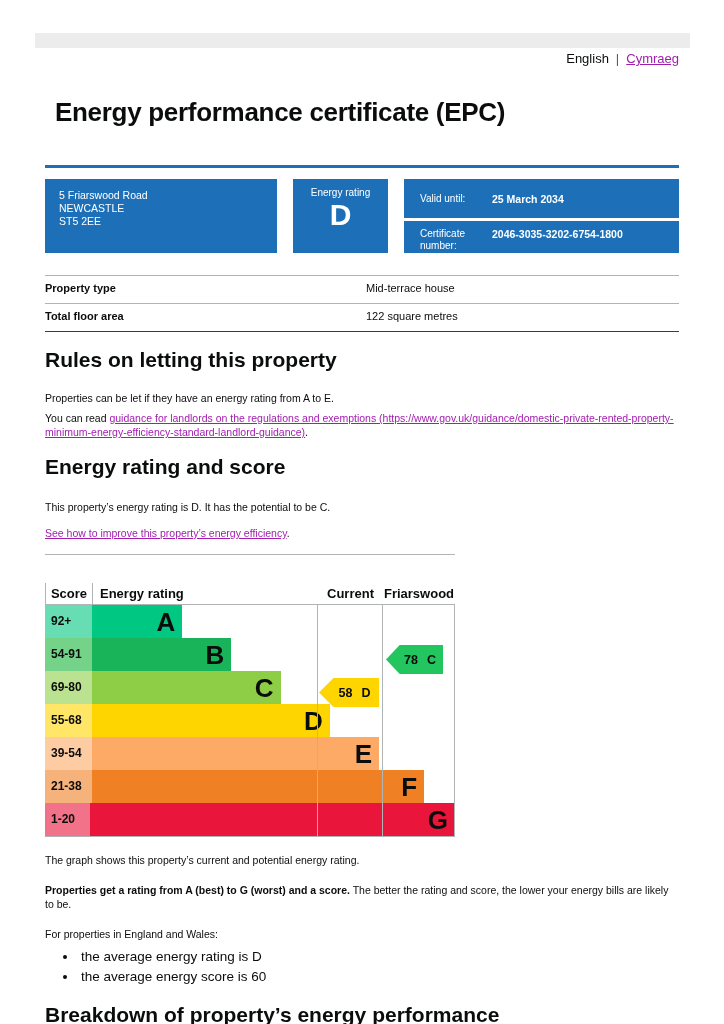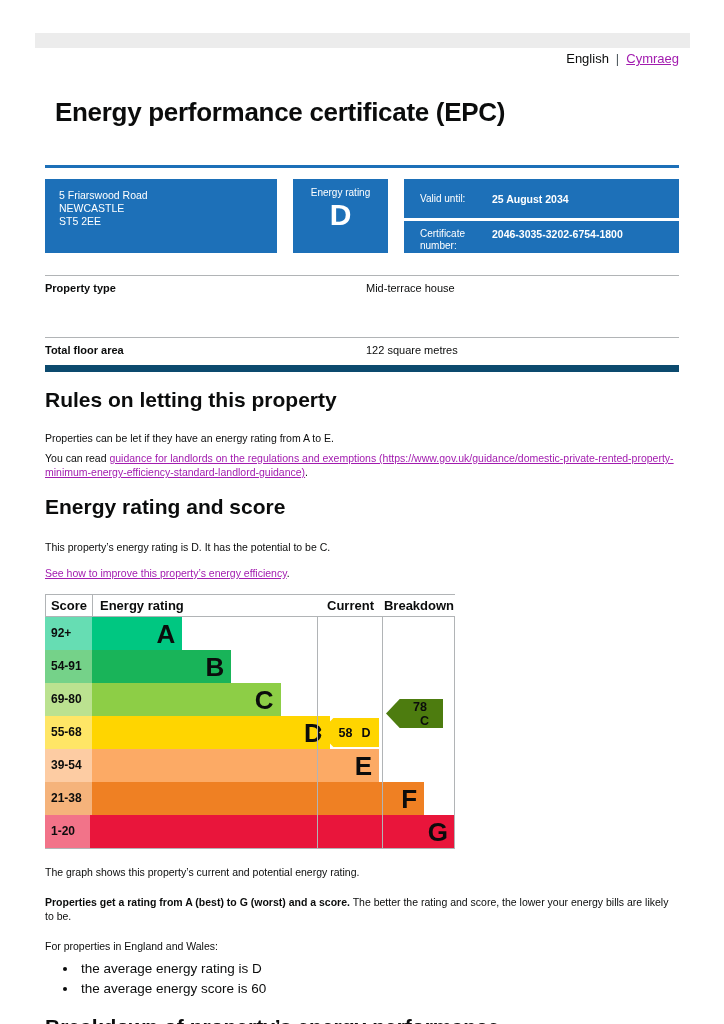--- a/index.html
+++ b/index.html
@@ -25,33 +25,33 @@
   .rating-cell .lbl { font-size:10px; }
   .rating-cell .big { font-size:30px; font-weight:bold; line-height:32px; margin-top:1px; }
   .right-col { display:grid; grid-template-rows:39px 32px; gap:3px; background:#fff; }
   .kv { display:grid; grid-template-columns:72px 1fr; padding:14px 0 0 16px; font-size:10px; line-height:12px; }
   .kv.cert { padding-top:7px; }
   .kv .v { font-weight:bold; font-size:10.5px; }
 
   
   .prop-table { margin-top:22px; font-size:11px; }
   .prop-row { display:grid; grid-template-columns:321px 1fr; border-top:1px solid #b1b4b6; padding:6px 0 9px; }
-  .prop-row:last-child { border-bottom:7px solid #0c4a6e;margin-top:34px; }
+  .prop-row:last-child { border-bottom:1px solid #0c4a6e; }
   .prop-row .lbl { font-weight:bold; }
 
   h2.section { margin-top:17px; font-size:21px; line-height:22px; font-weight:bold; }
   p.small { font-size:10.5px; line-height:14px; }
   .mt20 { margin-top:20px; } .mt6 { margin-top:6px; } .mt24 { margin-top:24px; }
   .mt22 { margin-top:22px; } .mt12 { margin-top:12px; } .mt16 { margin-top:16px; }
 
   
   .epc-chart { position:relative; margin-top:14px; width:410px;
     border-top:1px solid #b1b4b6; border-bottom:1px solid #b1b4b6; }
   .chart-header { display:flex; height:22px; border-bottom:1px solid #b1b4b6;
-    font-weight:bold; font-size:13px; align-items:center; }
+    font-weight:bold; font-size:13px; align-items:center;margin-top:28px; }
   .hd { height:100%; line-height:21px; }
   .hd-score { width:47px; border-left:1px solid #b1b4b6; text-align:center; }
   .hd-rating { width:226px; padding-left:7px; border-left:1px solid #b1b4b6; }
   .hd-current { width:65px; text-align:center; }
   .hd-potential { width:72px; text-align:center; }
   .chart-body { position:relative; }
   .band-row { display:flex; height:33px; }
   .score-cell { width:47px; font-weight:bold; font-size:12px; line-height:33px; padding-left:6px; }
   .band-bar { height:33px; display:flex; align-items:center; justify-content:flex-end; padding-right:7px; }
   .band-letter { font-weight:bold; font-size:26px; line-height:1; }
@@ -89,21 +89,21 @@
       <span>NEWCASTLE</span>
       <span>ST5 2EE</span>
     </div>
     <div class="cell rating-cell" style="background: rgb(29, 112, 184);">
       <div class="lbl">Energy rating</div>
       <div class="big">D</div>
     </div>
     <div class="right-col">
       <div class="cell kv" style="background: rgb(29, 112, 184);">
         <span>Valid until:</span>
-        <span class="v">25 August 2034</span>
+        <span class="v">25 March 2034</span>
       </div>
       <div class="cell kv cert" style="background: rgb(29, 112, 184);">
         <span>Certificate number:</span>
         <span class="v">2046-3035-3202-6754-1800</span>
       </div>
     </div>
   </div>
 
   <div class="prop-table">
     <div class="prop-row">
@@ -122,21 +122,21 @@
 
   <h2 class="section mt24">Energy rating and score</h2>
   <p class="small mt22">This property’s energy rating is D. It has the potential to be C.</p>
   <p class="small mt12"><a class="link">See how to improve this property’s energy efficiency</a><span>.</span></p>
 
   <div class="epc-chart">
     <div class="chart-header">
       <div class="hd hd-score">Score</div>
       <div class="hd hd-rating">Energy rating</div>
       <div class="hd hd-current">Current</div>
-      <div class="hd hd-potential">Breakdown</div>
+      <div class="hd hd-potential">Friarswood</div>
     </div>
     <div class="chart-body">
       <div class="band-row">
         <div class="score-cell" style="background: rgb(102, 221, 179);">92+</div>
         <div class="band-bar" style="background: rgb(0, 199, 129); width: 22%;">
             <span class="band-letter">A</span>
           </div>
       </div>
       <div class="band-row">
         <div class="score-cell" style="background: rgb(117, 210, 137);">54-91</div>
@@ -175,21 +175,21 @@
           </div>
       </div>
       <div class="vline vl-1"></div>
       <div class="vline vl-2"></div>
       <div class="vline vl-3"></div>
     </div>
     <div class="arrow arrow-current" style="background: rgb(255, 213, 0); top: 123px;">
       <span>58</span>
       <span class="ltr">D</span>
     </div>
-    <div class="arrow arrow-potential" style="background: #4d7c0f; top: 104px; flex-direction: column;">
+    <div class="arrow arrow-potential" style="background: #22c55e; top: 90px;">
       <span>78</span>
       <span class="ltr">C</span>
     </div>
   </div>
 
   <p class="small mt16">The graph shows this property’s current and potential energy rating.</p>
   <p class="small mt16"><span class="bold">Properties get a rating from A (best) to G (worst) and a score.</span><span> The better the rating and score, the lower your energy bills are likely to be.</span></p>
   <p class="small mt16">For properties in England and Wales:</p>
 
   <ul class="avg-list">

